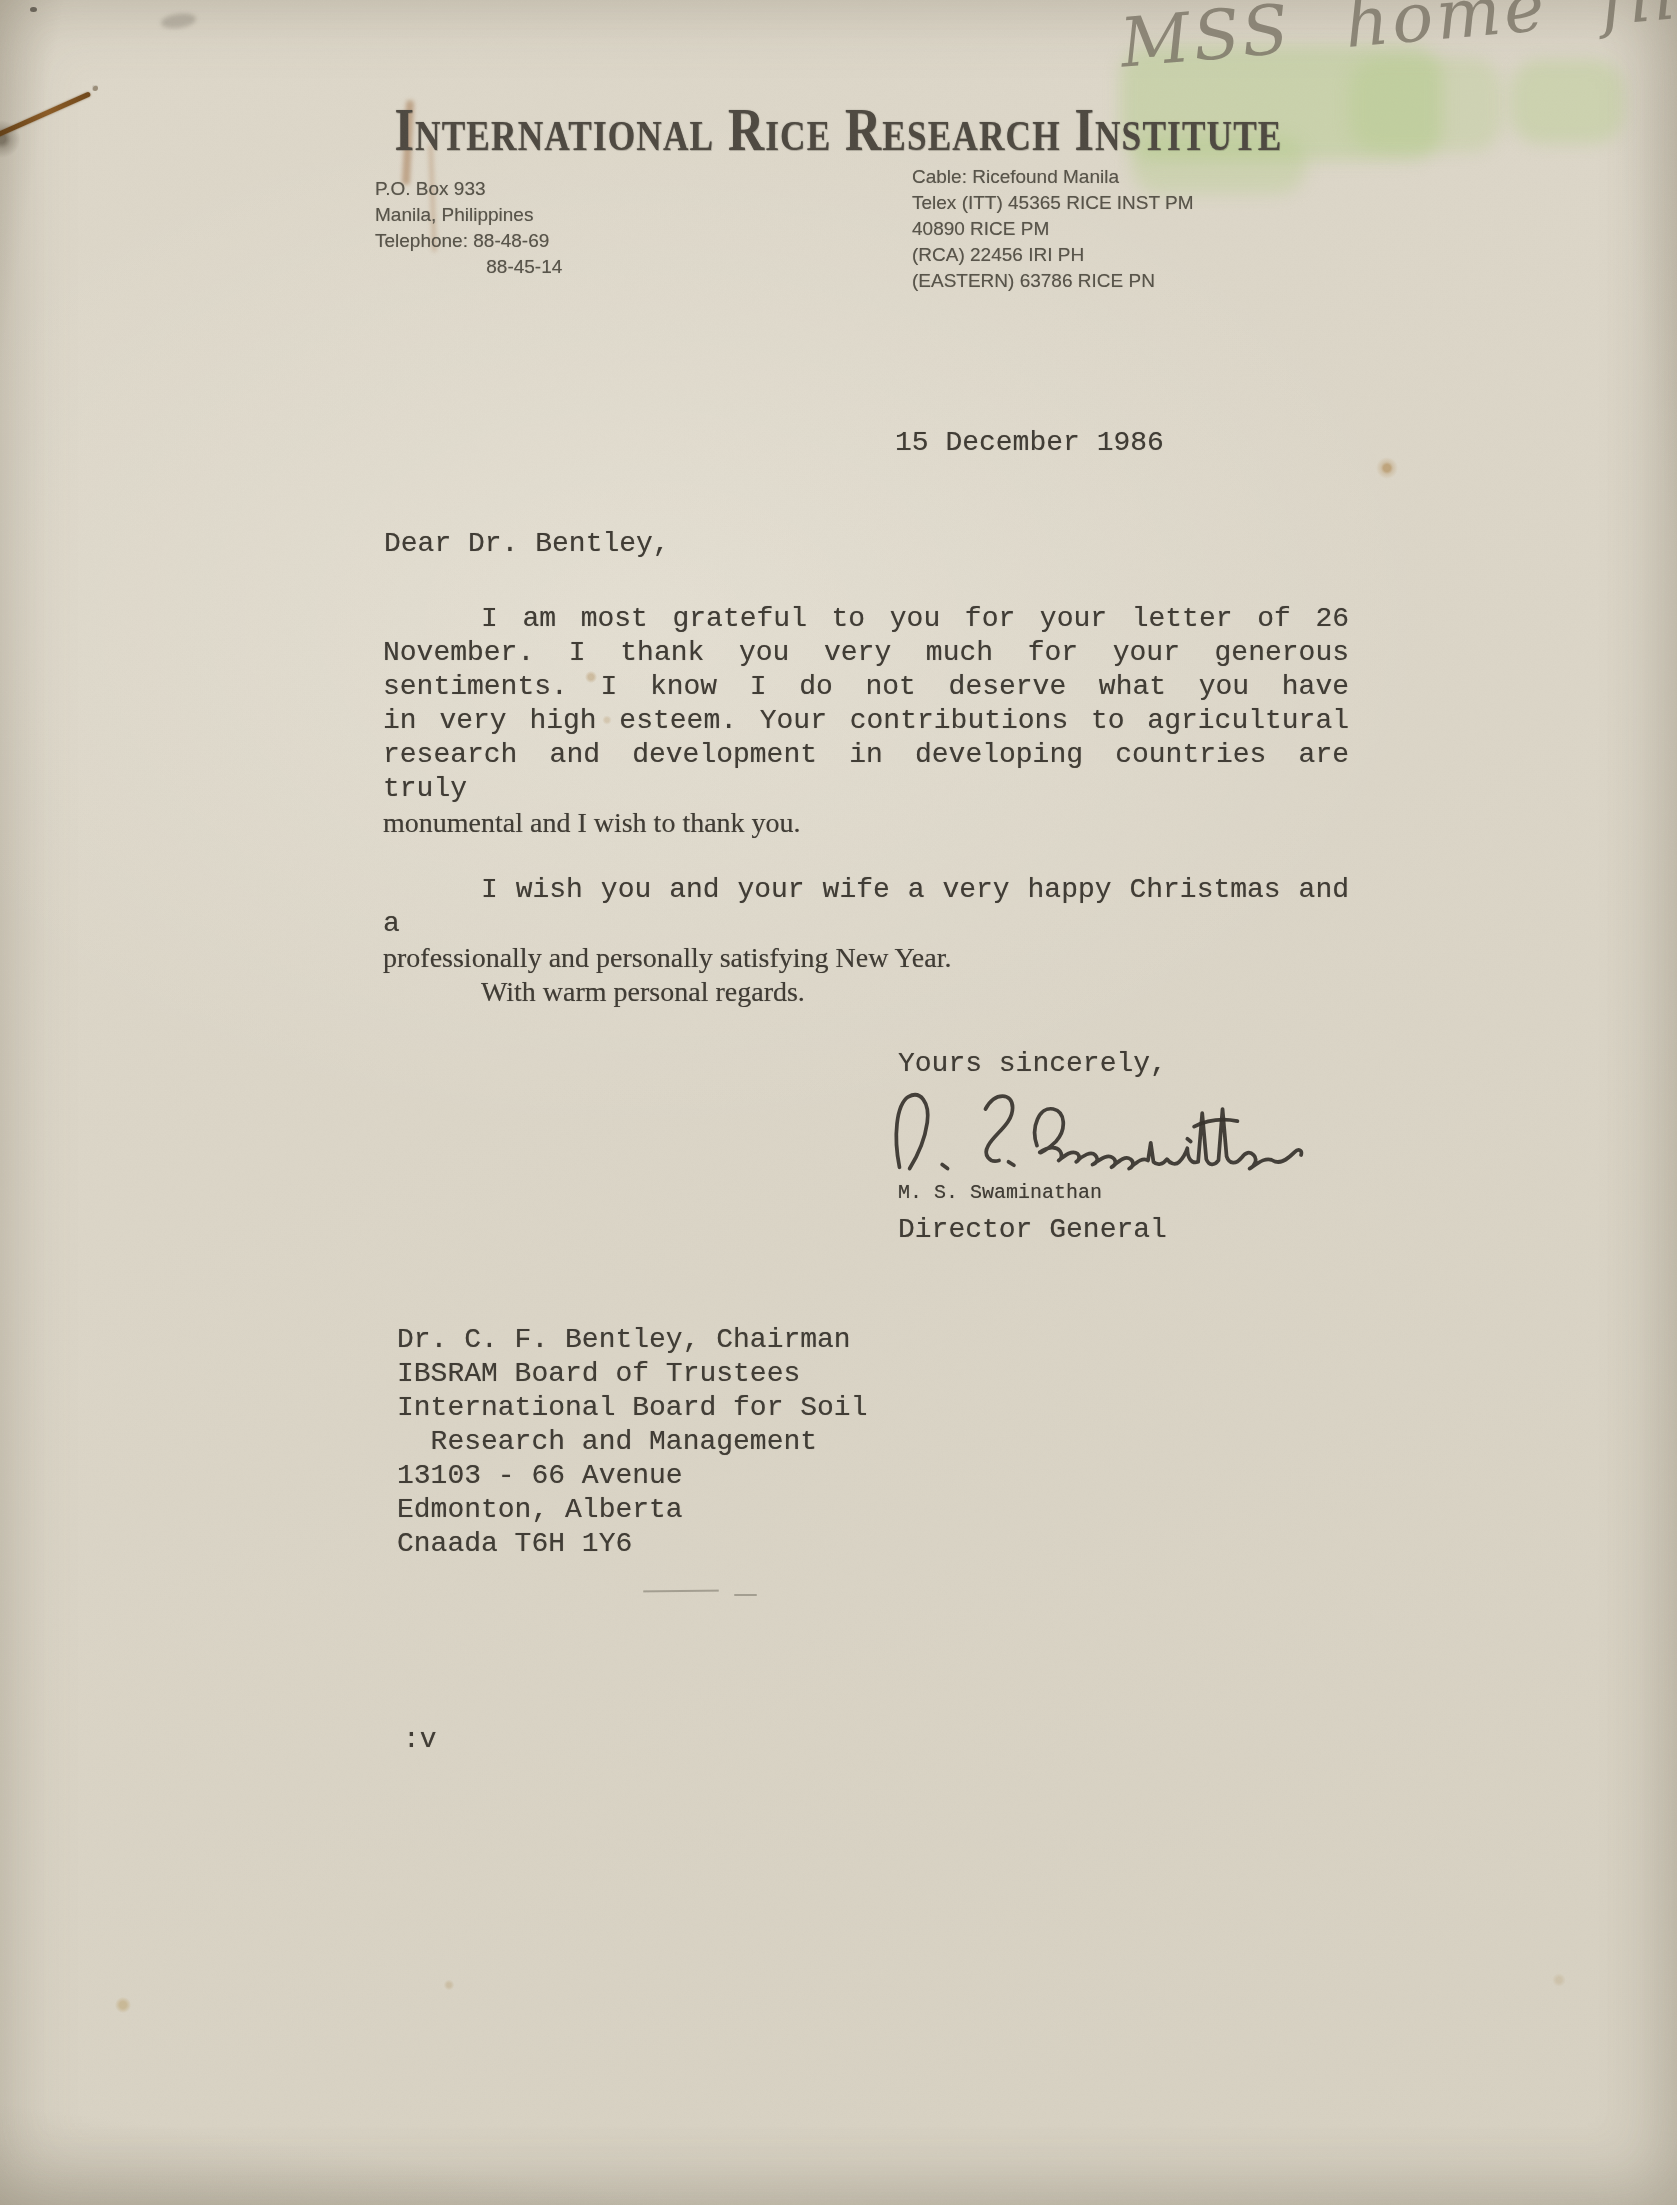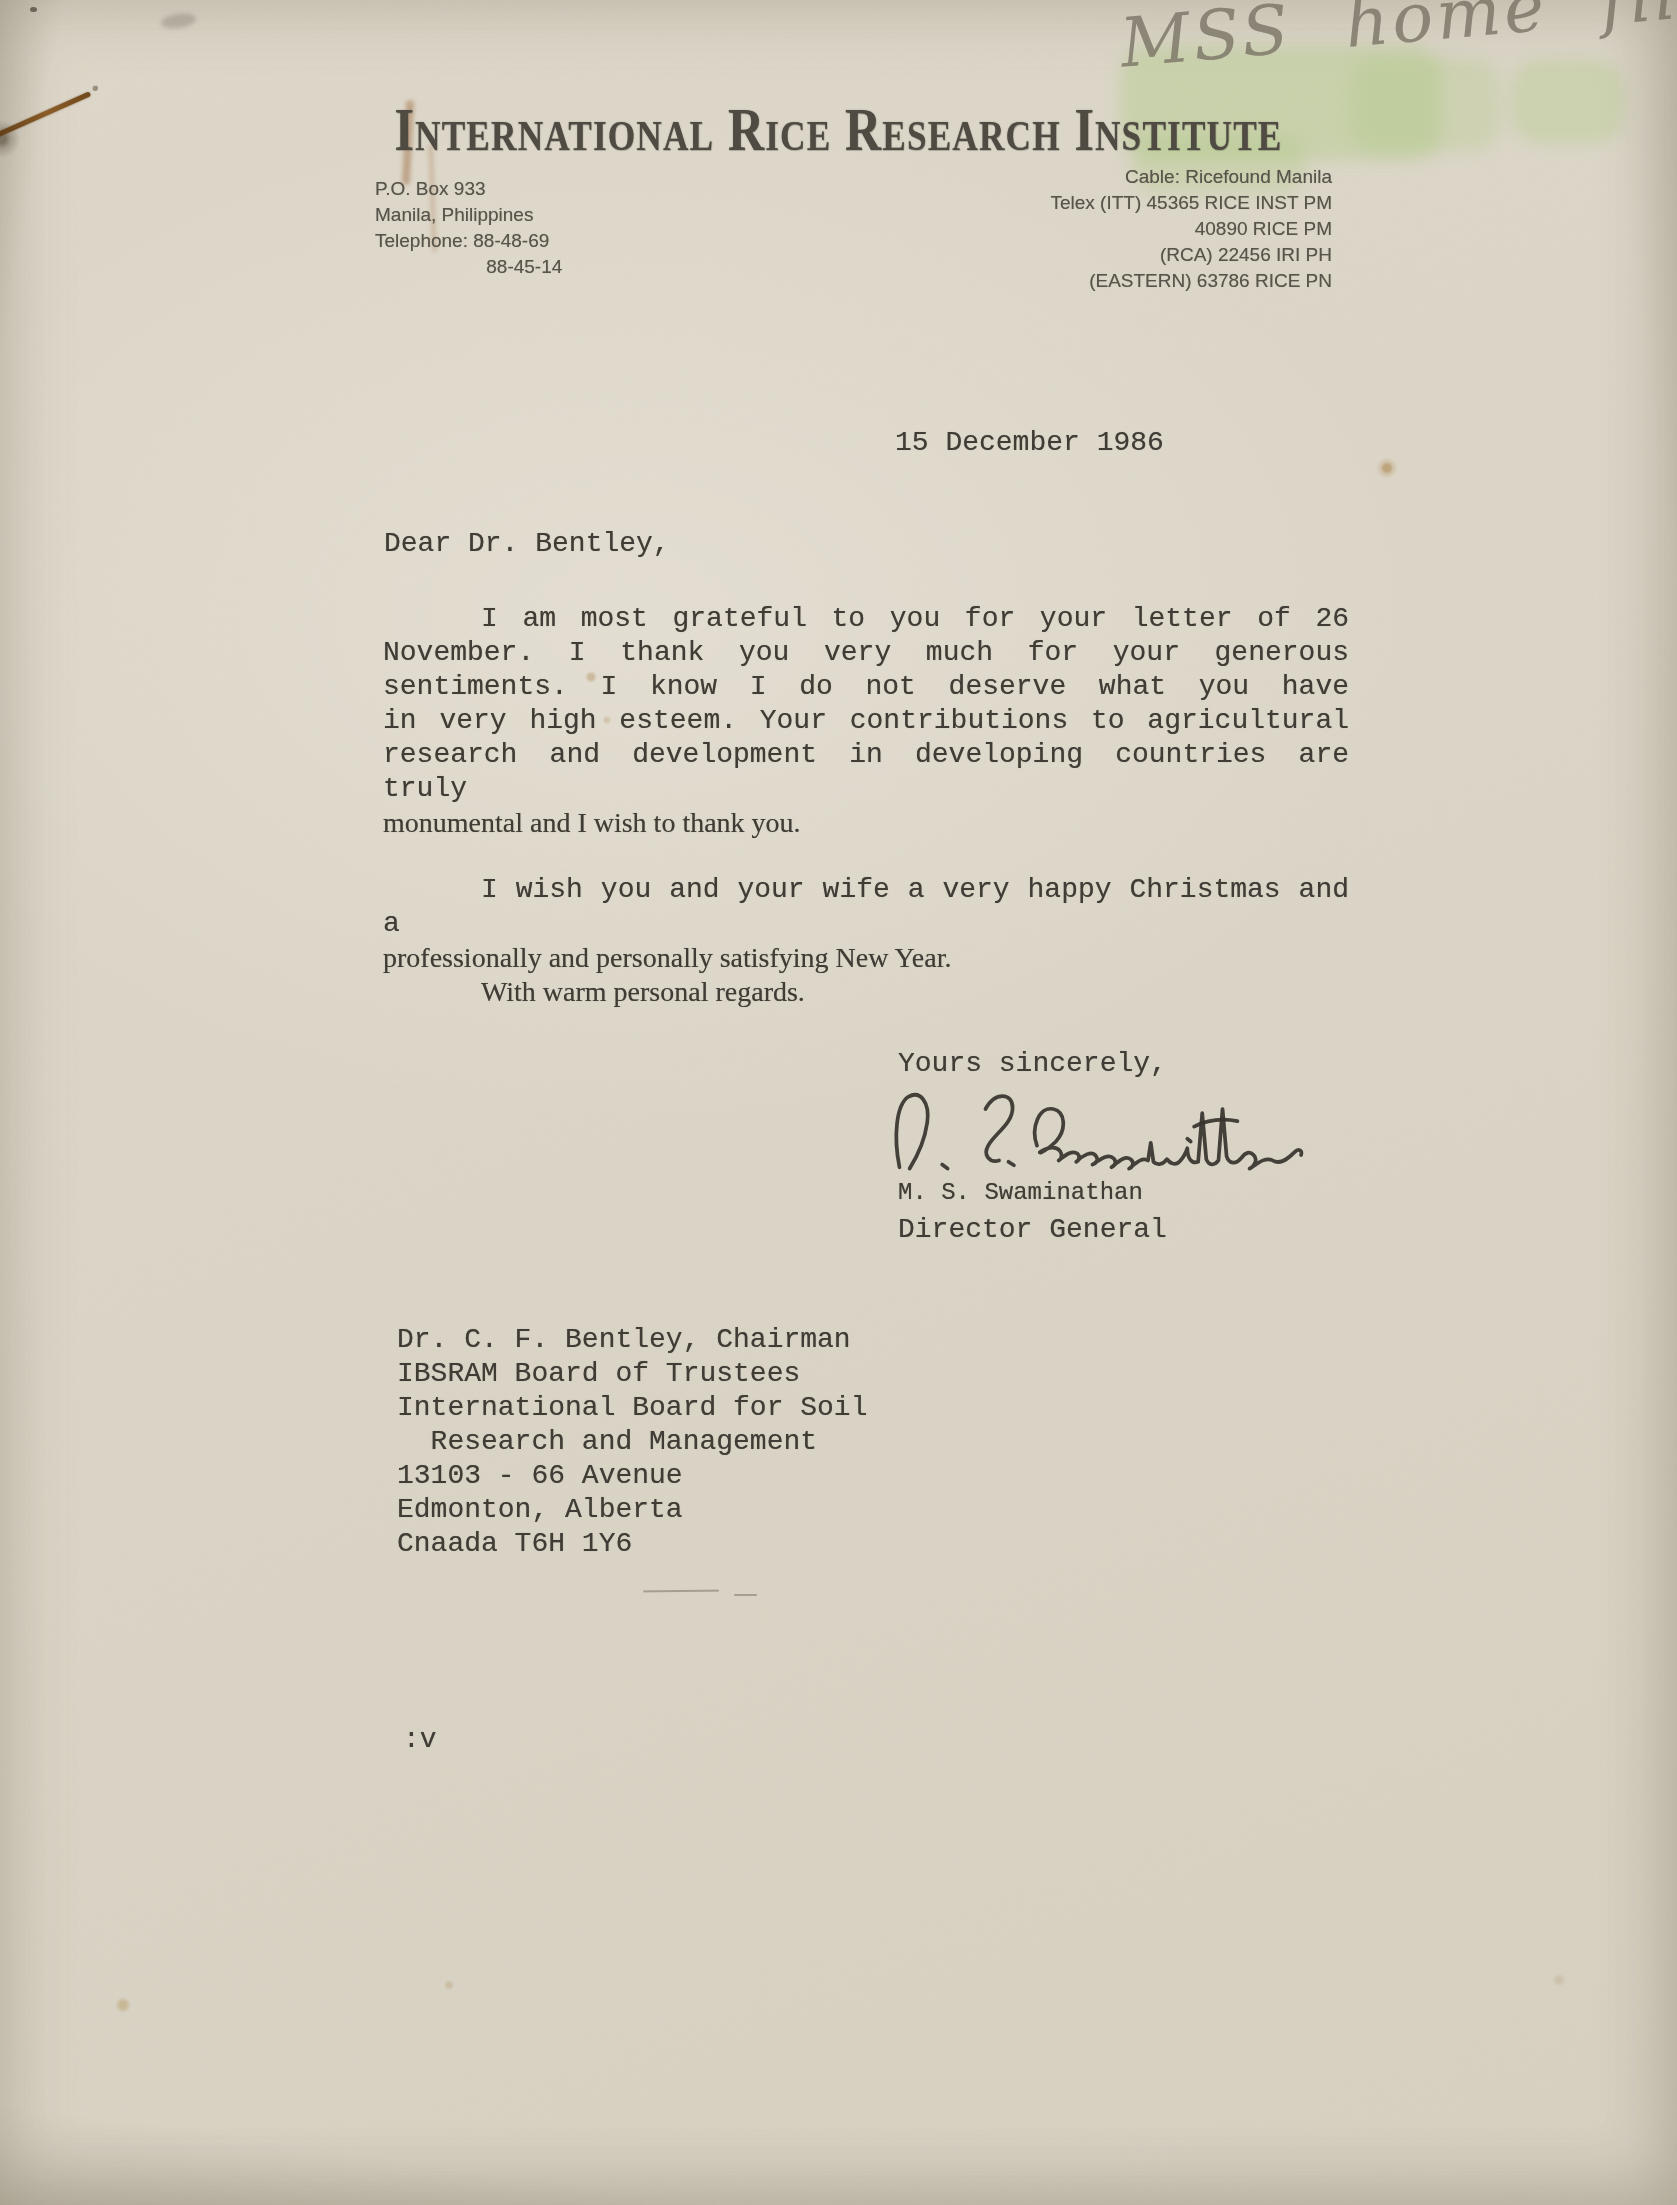--- a/index.html
+++ b/index.html
@@ -68,38 +68,38 @@
     white-space:nowrap;
   }
   .org-title .squeeze{display:inline-block;transform:scaleX(.82);transform-origin:center;}
   .hq-address{
     position:absolute;left:375px;top:176px;width:190px;
     font-size:19px;line-height:26px;color:#565248;
     text-shadow:0 0 0.7px rgba(86,82,72,.5);
   }
   .hq-address .line:last-child{text-align:right;padding-right:2.7px;}
   .cable-block{
-    position:absolute;right:345px;top:164px;width:420px;text-align:right;
+    position:absolute;right:345px;top:164px;width:420px;text-align:left;
     font-size:19px;line-height:26px;color:#565248;
     text-shadow:0 0 0.7px rgba(86,82,72,.5);
   }
 
   
   .typed{font-family:"Liberation Mono", monospace;color:#3e3a33;text-shadow:0 0 0.7px rgba(62,58,51,.55);}
   .date-line{position:absolute;left:895px;top:426px;font-size:28px;line-height:34px;}
   .salutation{position:absolute;left:384px;top:527px;font-size:28px;line-height:34px;}
   .para{position:absolute;left:383px;width:966px;font-size:28px;line-height:34px;}
   .para .line{text-align:justify;text-align-last:justify;}
   .para .line:last-child{text-align-last:left;font-family:Liberation Serif, serif;}
   .para .line:first-child{text-indent:98px;}
   .para.p1{top:602px;}
   .para.p2{top:873px;}
   .para.p3{top:975px;}
   .closing{position:absolute;left:898px;top:1047px;font-size:28px;line-height:34px;}
-  .signer-name{position:absolute;left:898px;top:1176px;font-size:24px;line-height:34px;}
+  .signer-name{position:absolute;left:898px;top:1176px;font-size:20px;line-height:34px;}
   .signer-title{position:absolute;left:898px;top:1213px;font-size:28px;line-height:34px;}
   .recipient{position:absolute;left:397px;top:1323px;font-size:28px;line-height:34px;}
   .recipient .line{white-space:pre;}
   .typist{position:absolute;left:403px;top:1723px;font-size:28px;line-height:34px;}
 
   
   .signature{position:absolute;left:869px;top:1079px;width:447px;height:102px;}
   .signature path{fill:none;stroke:#34302a;stroke-width:5.5;stroke-linecap:round;stroke-linejoin:round;opacity:.92;}
 </style>
 </head>

